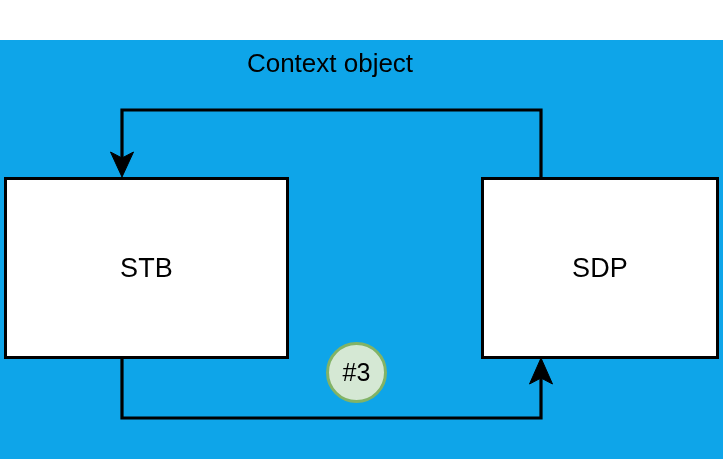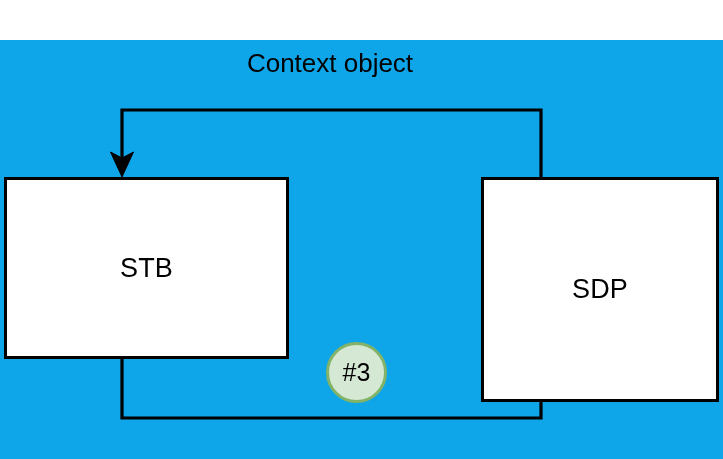--- a/index.html
+++ b/index.html
@@ -45,21 +45,21 @@
   #node-stb {
     left: 4px;
     top: 137px;
     width: 285px;
     height: 182px;
   }
   #node-sdp {
     left: 481px;
     top: 137px;
     width: 238px;
-    height: 225px;
+    height: 182px;
     text-align: center;
   }
   .diagram-label {
     position: absolute;
     color: #000000;
     font-size: 26px;
     line-height: 1;
     white-space: nowrap;
     text-align: center;
   }

